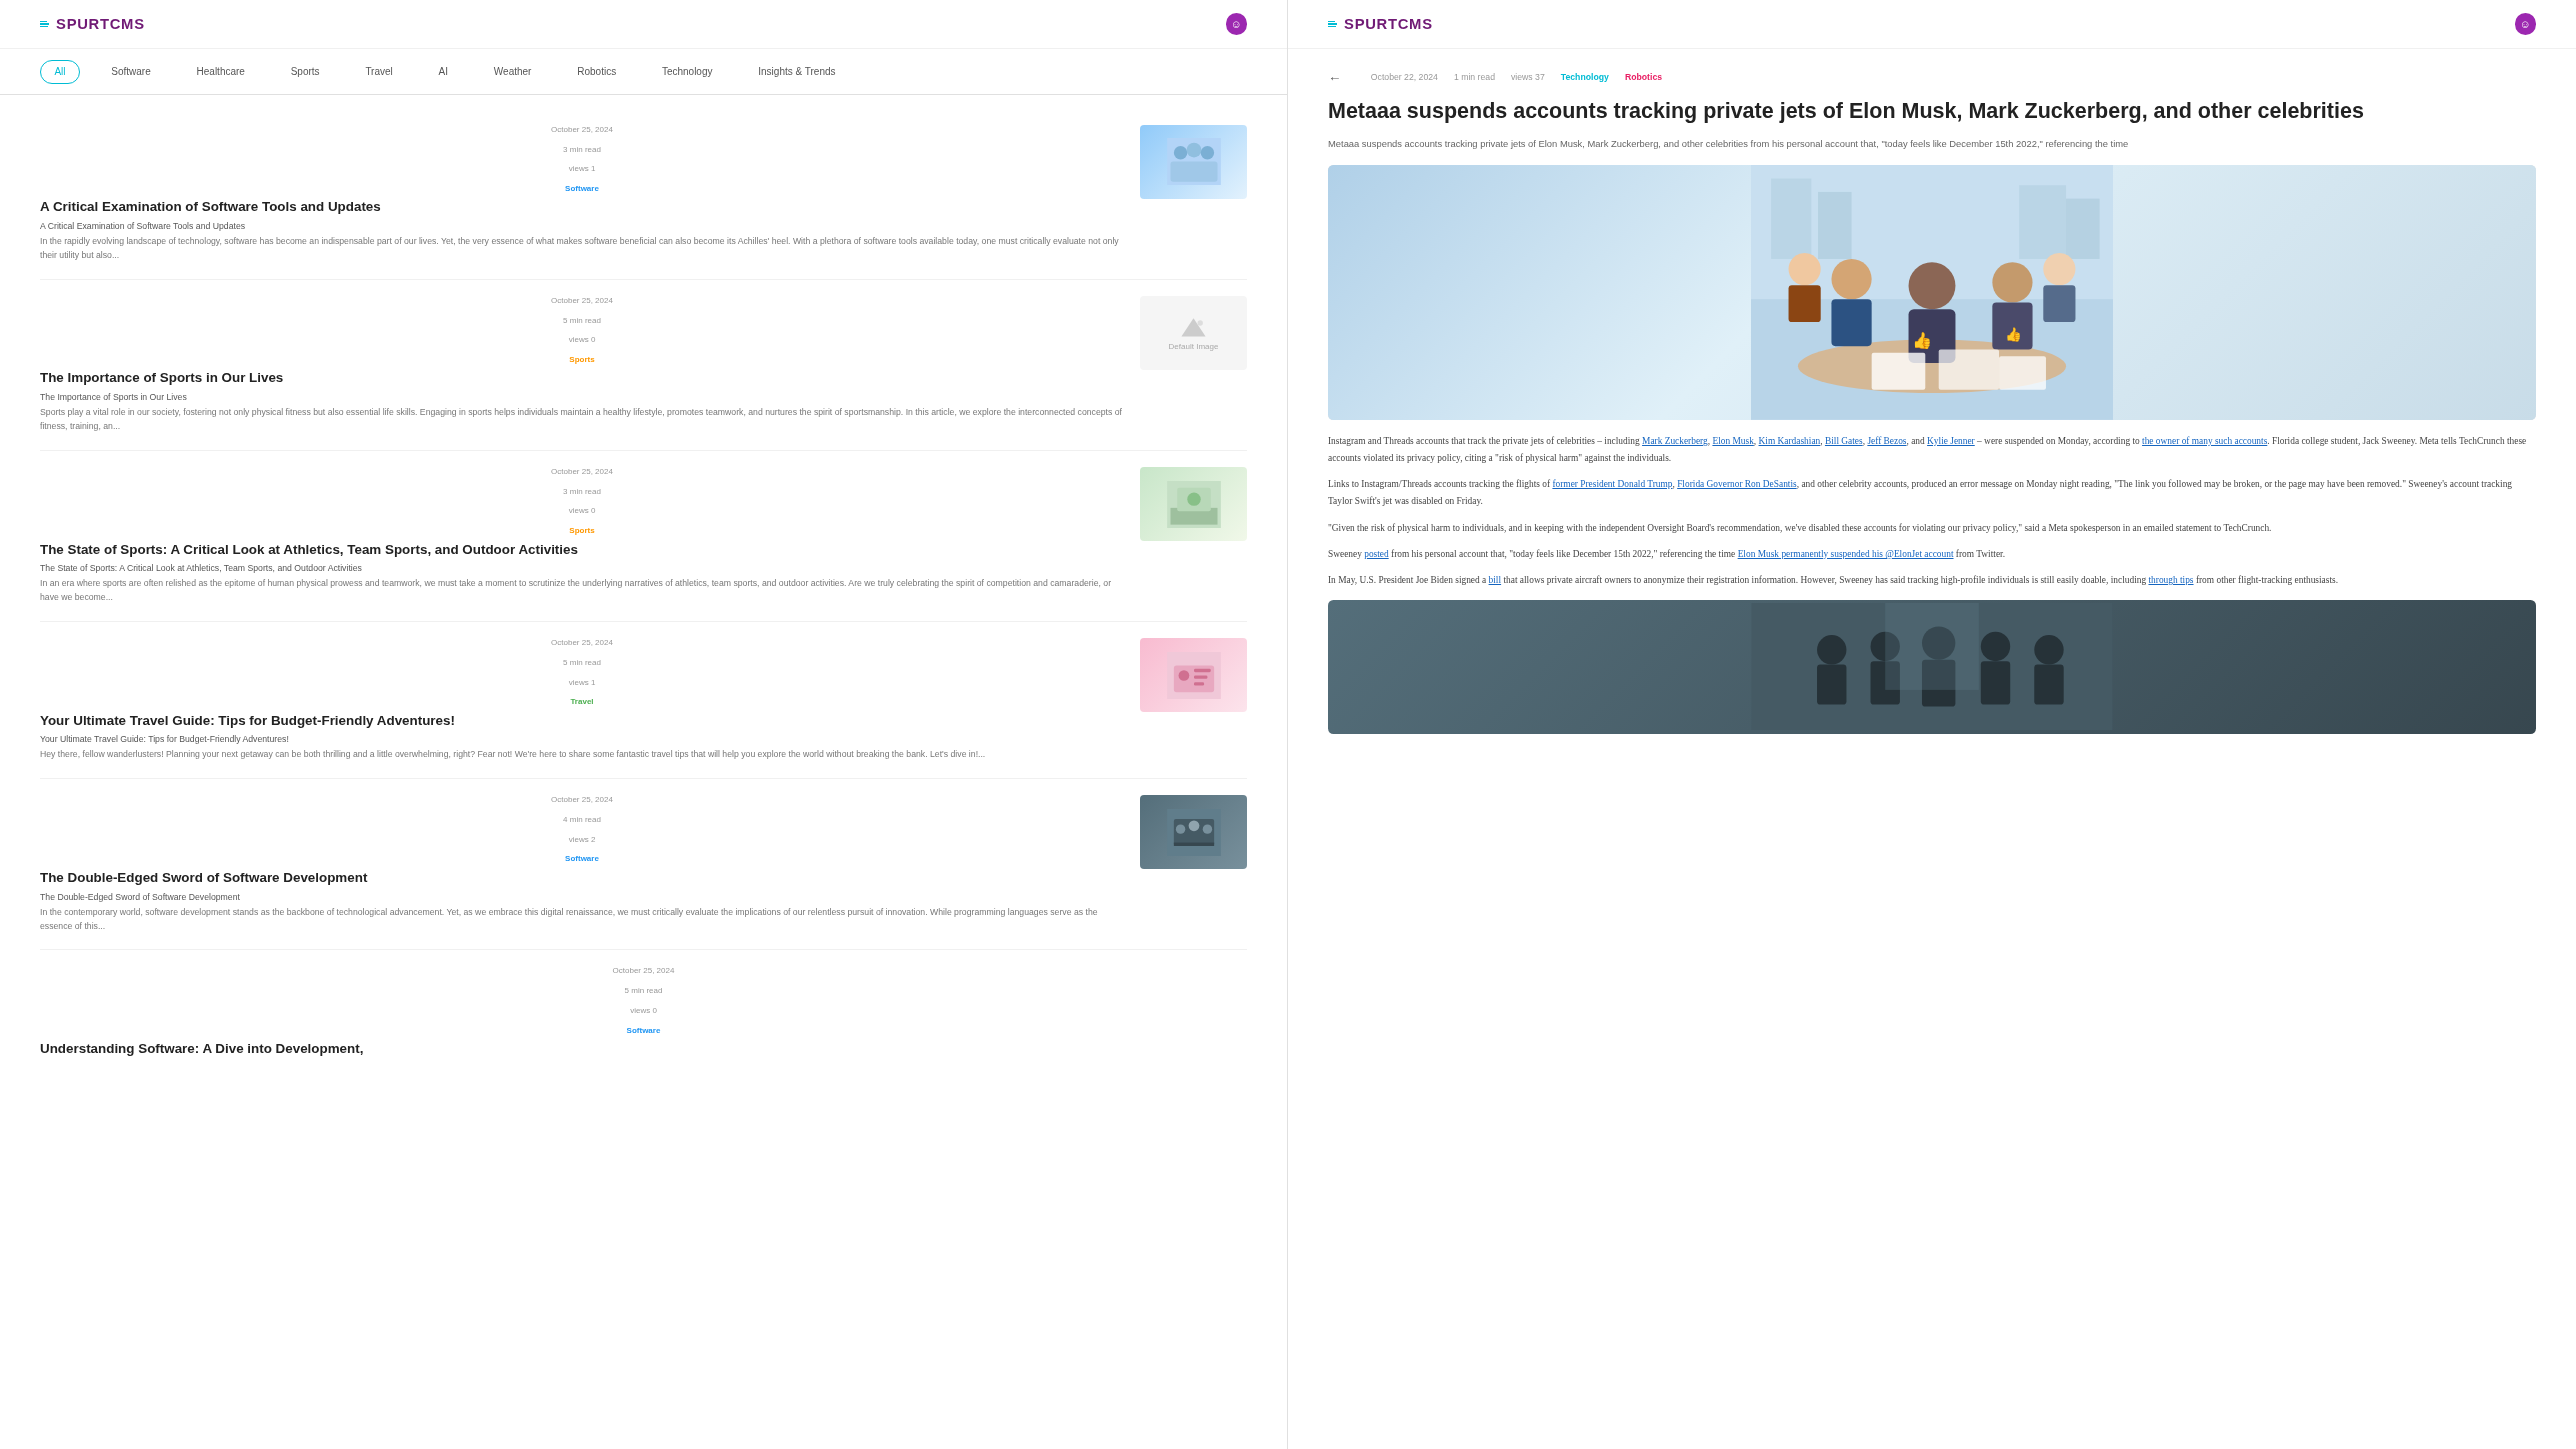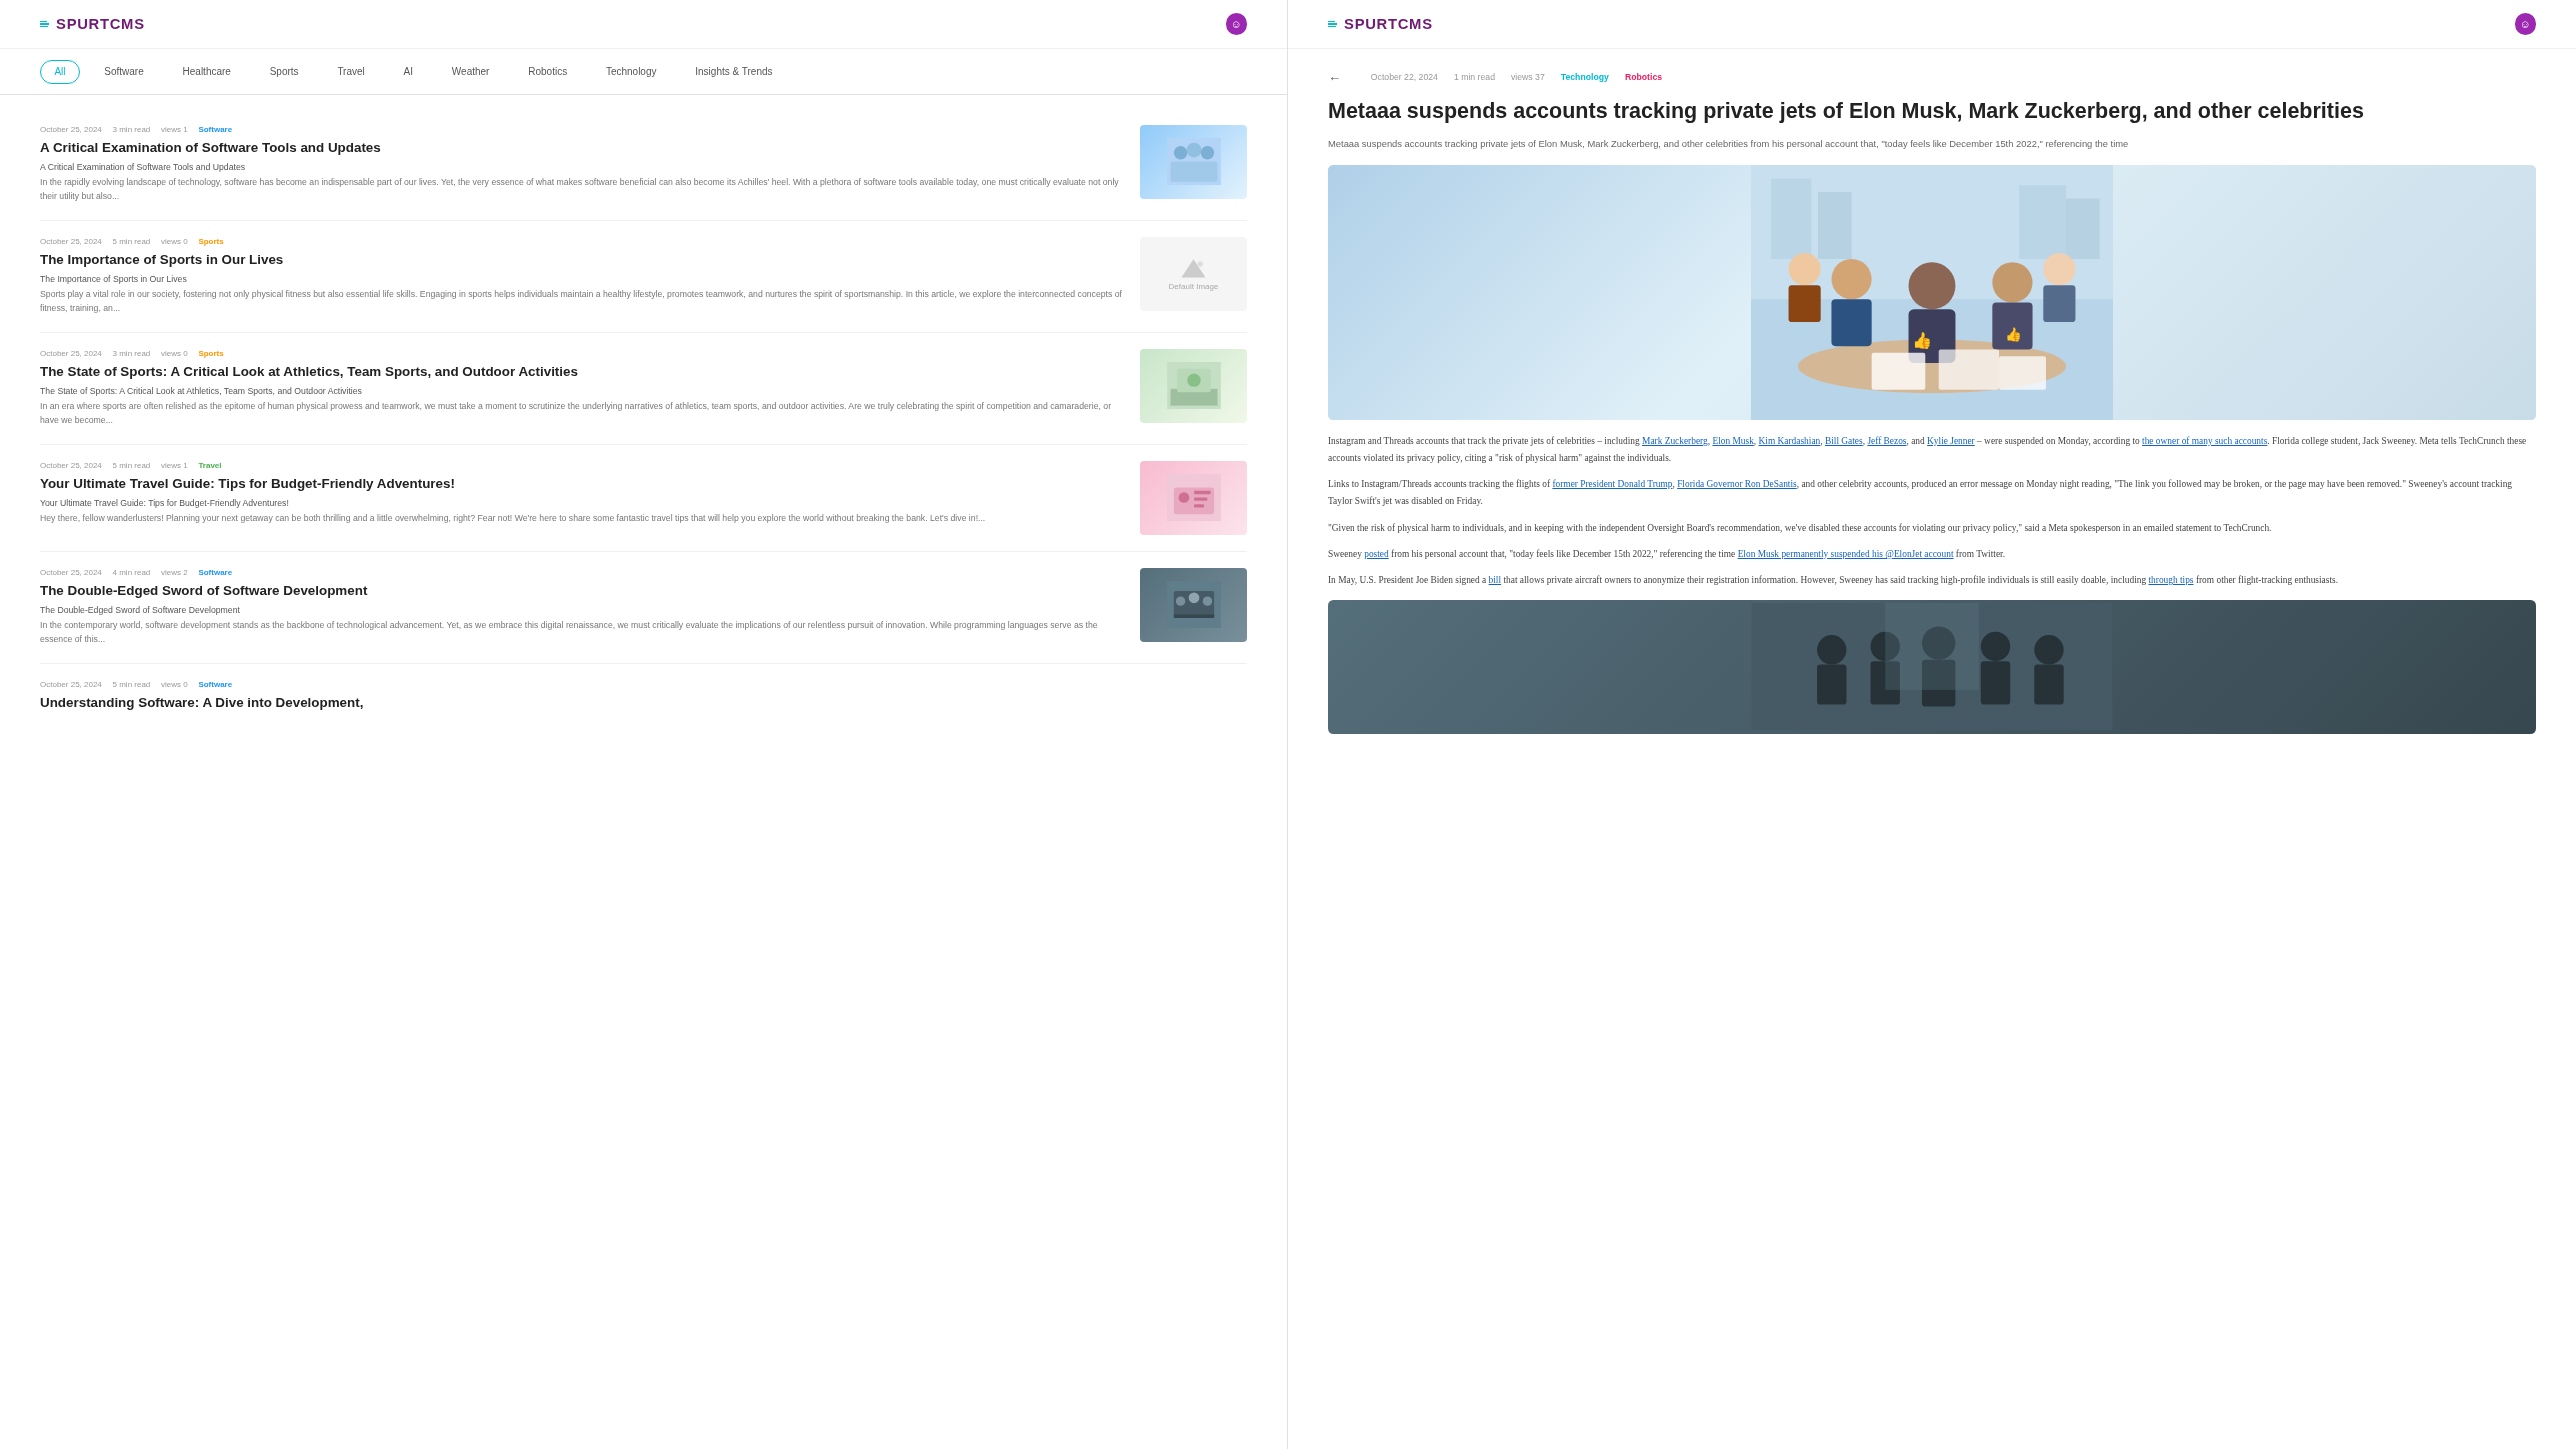--- a/index.html
+++ b/index.html
@@ -14,29 +14,29 @@
     
     .header { display: flex; align-items: center; padding: 13.4px 40px; border-bottom: 0.7px solid #f0f0f0; }
     .logo { display: flex; align-items: center; gap: 4px; font-weight: 700; font-size: 14.8px; color: #701a75; text-transform: uppercase; letter-spacing: 0.7px; }
     .logo-lines { display: flex; flex-direction: column; gap: 1.3px; margin-right: 2.7px; }
     .logo-line { width: 9.4px; height: 1.3px; background: #00bcd4; }
     .logo-line:first-child { width: 6.7px; }
     .header-right { margin-left: auto; }
     .avatar-icon { width: 21.5px; height: 21.5px; border-radius: 50%; background: #9c27b0; display: flex; align-items: center; justify-content: center; color: white; font-size: 10.7px; }
     
     
-    .nav { display: flex; align-items: center; padding: 10.7px 40px; border-bottom: 0.7px solid #e0e0e0; gap: 10px; flex-wrap: wrap; }
+    .nav { display: flex; align-items: center; padding: 10.7px 40px; border-bottom: 0.7px solid #e0e0e0; gap: 17px; flex-wrap: wrap; }
     .nav-item { padding: 5.4px 13.4px; border-radius: 13.4px; cursor: pointer; font-size: 10px; color: #555; border: 0.7px solid transparent; white-space: nowrap; }
     .nav-item.active { border: 1px solid #00bcd4; color: #00bcd4; background: #fff; border-radius: 13.4px; }
     
     
     .article-list { padding: 13.4px 40px; }
     .article-item { display: flex; align-items: flex-start; padding: 16px 0; border-bottom: 0.7px solid #f0f0f0; gap: 16px; }
     .article-content { flex: 1; }
-    .article-meta { display: flex; align-items: center; gap: 10.7px; margin-bottom: 5.4px; font-size: 8px; color: #999; }
+    .article-meta { display: flex; align-items: center; gap: 10.7px; margin-bottom: 5.4px; font-size: 8px; color: #999; flex-direction: column; }
     .article-tag { font-size: 8px; font-weight: 600; }
     .tag-software { color: #2196f3; }
     .tag-sports { color: #ff9800; }
     .tag-travel { color: #4caf50; }
     .article-title { font-size: 13.4px; font-weight: 700; color: #222; margin-bottom: 5.4px; line-height: 1.3; }
     .article-subtitle { font-size: 8.7px; color: #555; margin-bottom: 4px; font-weight: 500; }
     .article-body { font-size: 8.7px; color: #777; line-height: 1.6; }
     .article-image { width: 107px; height: 74px; border-radius: 4px; background: #fef9c3; flex-shrink: 0; overflow: hidden; }
     .article-image-placeholder { width: 100%; height: 100%; display: flex; flex-direction: column; align-items: center; justify-content: center; background: #f5f5f5; color: #aaa; font-size: 8px; gap: 2.7px; }
     .back-arrow { font-size: 13.4px; color: #555; cursor: pointer; margin-right: 13.4px; }

